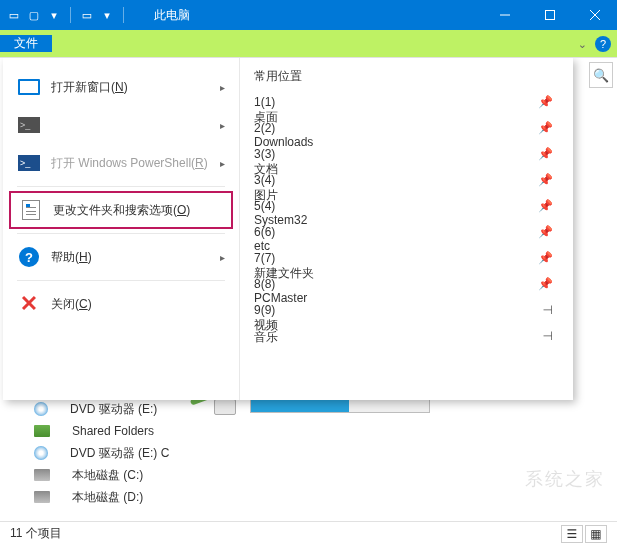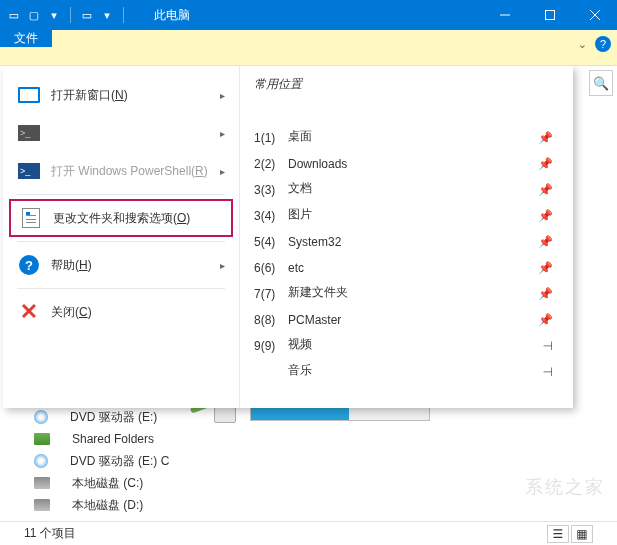--- a/index.html
+++ b/index.html
@@ -8,21 +8,21 @@
 .titlebar { height: 30px; background: #0078d7; display: flex; align-items: center; color: #fff; font-size: 12px; }
 .titlebar .qat { display: flex; align-items: center; gap: 4px; padding: 0 6px; }
 .titlebar .qat-icon { width: 16px; height: 16px; display: flex; align-items: center; justify-content: center; font-size: 11px; }
 .titlebar .sep { width: 1px; height: 16px; background: rgba(255,255,255,0.4); margin: 0 4px; }
 .titlebar .apptitle { margin-left: 20px; }
 .titlebar .spacer { flex: 1; }
 .winbtns { display: flex; }
 .winbtn { width: 45px; height: 30px; display: flex; align-items: center; justify-content: center; }
 .winbtn svg { width: 10px; height: 10px; }
 
-.ribbon-tabs { height: 36px; background: #fef9c3; display: flex; align-items: flex-start; border-bottom: 1px solid #e1e1e1; position: relative; }
+.ribbon-tabs { height: 28px; background: #bef264; display: flex; align-items: center; border-bottom: 1px solid #e1e1e1; position: relative; }
 .ribbon-tab { padding: 0 14px; display: flex; align-items: center; font-size: 12px; }
 .ribbon-tab.file { background: #0078d7; color: #fff; }
 .ribbon-right { position: absolute; right: 6px; top: 0; height: 28px; display: flex; align-items: center; gap: 8px; }
 .help-icon { width: 16px; height: 16px; border-radius: 50%; background: #0078d7; color: #fff; display: flex; align-items: center; justify-content: center; font-size: 11px; }
 
 .content-area { position: relative; height: calc(545px - 30px - 28px - 24px); overflow: hidden; }
 
 .nav-tree { position: absolute; left: 0; top: 290px; width: 170px; padding: 6px 0; font-size: 12px; }
 .tree-item { display: flex; align-items: center; height: 22px; padding-left: 34px; gap: 22px; color: #333; white-space: nowrap; overflow: hidden; }
 .tree-icon { width: 16px; height: 12px; flex-shrink: 0; }
@@ -51,26 +51,26 @@
 .icon-window { border: 2px solid #0078d7; width: 22px; height: 16px; border-radius: 1px; }
 .icon-cmd { background: #505050; width: 22px; height: 16px; color: #ccc; font-size: 9px; display: flex; align-items: center; padding-left: 2px; }
 .icon-ps { background: #1c4e8c; width: 22px; height: 16px; color: #fff; font-size: 9px; display: flex; align-items: center; padding-left: 2px; }
 .icon-options { border: 1px solid #888; width: 18px; height: 20px; position: relative; }
 .icon-options::before { content: ""; position: absolute; left: 3px; top: 3px; width: 4px; height: 4px; background: #0078d7; }
 .icon-options::after { content: ""; position: absolute; left: 3px; top: 10px; width: 10px; height: 1px; background: #888; box-shadow: 0 3px 0 #888, 0 -4px 0 #888; }
 .icon-help { width: 20px; height: 20px; border-radius: 50%; background: #0078d7; color: #fff; display: flex; align-items: center; justify-content: center; font-size: 13px; font-weight: bold; }
 .icon-close { color: #e53935; font-size: 22px; font-weight: bold; }
 
 .menu-right { flex: 1; border-left: 1px solid #e8e8e8; padding: 10px 14px; }
-.menu-right-header { font-size: 12px; color: #333; margin-bottom: 26px; font-style: italic; }
-.freq-item { display: flex; align-items: flex-end; height: 26px; font-size: 12px; color: #333; position: relative; }
+.menu-right-header { font-size: 12px; color: #333; margin-bottom: 10px; }
+.freq-item { display: flex; align-items: flex-start; height: 26px; font-size: 12px; color: #333; position: relative; flex-direction: column; }
 .freq-item .num { width: 34px; color: #333; }
 .freq-item .pin { position: absolute; right: 6px; color: #555; font-size: 12px; }
 
-.statusbar { position: absolute; bottom: 0; left: 0; right: 0; height: 24px; border-top: 1px solid #e1e1e1; display: flex; align-items: center; padding: 0 24px; font-size: 12px; color: #333; background: #fff; }
+.statusbar { position: absolute; bottom: 0; left: 0; right: 0; height: 24px; border-top: 1px solid #e1e1e1; display: flex; align-items: center; padding: 0 10px; font-size: 12px; color: #333; background: #fff; }
 .statusbar .spacer { flex: 1; }
 .view-btns { display: flex; gap: 2px; }
 .view-btn { width: 22px; height: 18px; border: 1px solid #ccc; display: flex; align-items: center; justify-content: center; }
 
 .search-remnant { position: absolute; right: 4px; top: 4px; width: 24px; height: 26px; border: 1px solid #ccc; display: flex; align-items: center; justify-content: center; color: #555; font-size: 13px; }
 
 .watermark { position: absolute; right: 12px; bottom: 30px; color: rgba(0,0,0,0.12); font-size: 18px; letter-spacing: 2px; pointer-events: none; text-align: right; }
 
 u { text-decoration: underline; }
 </style>

